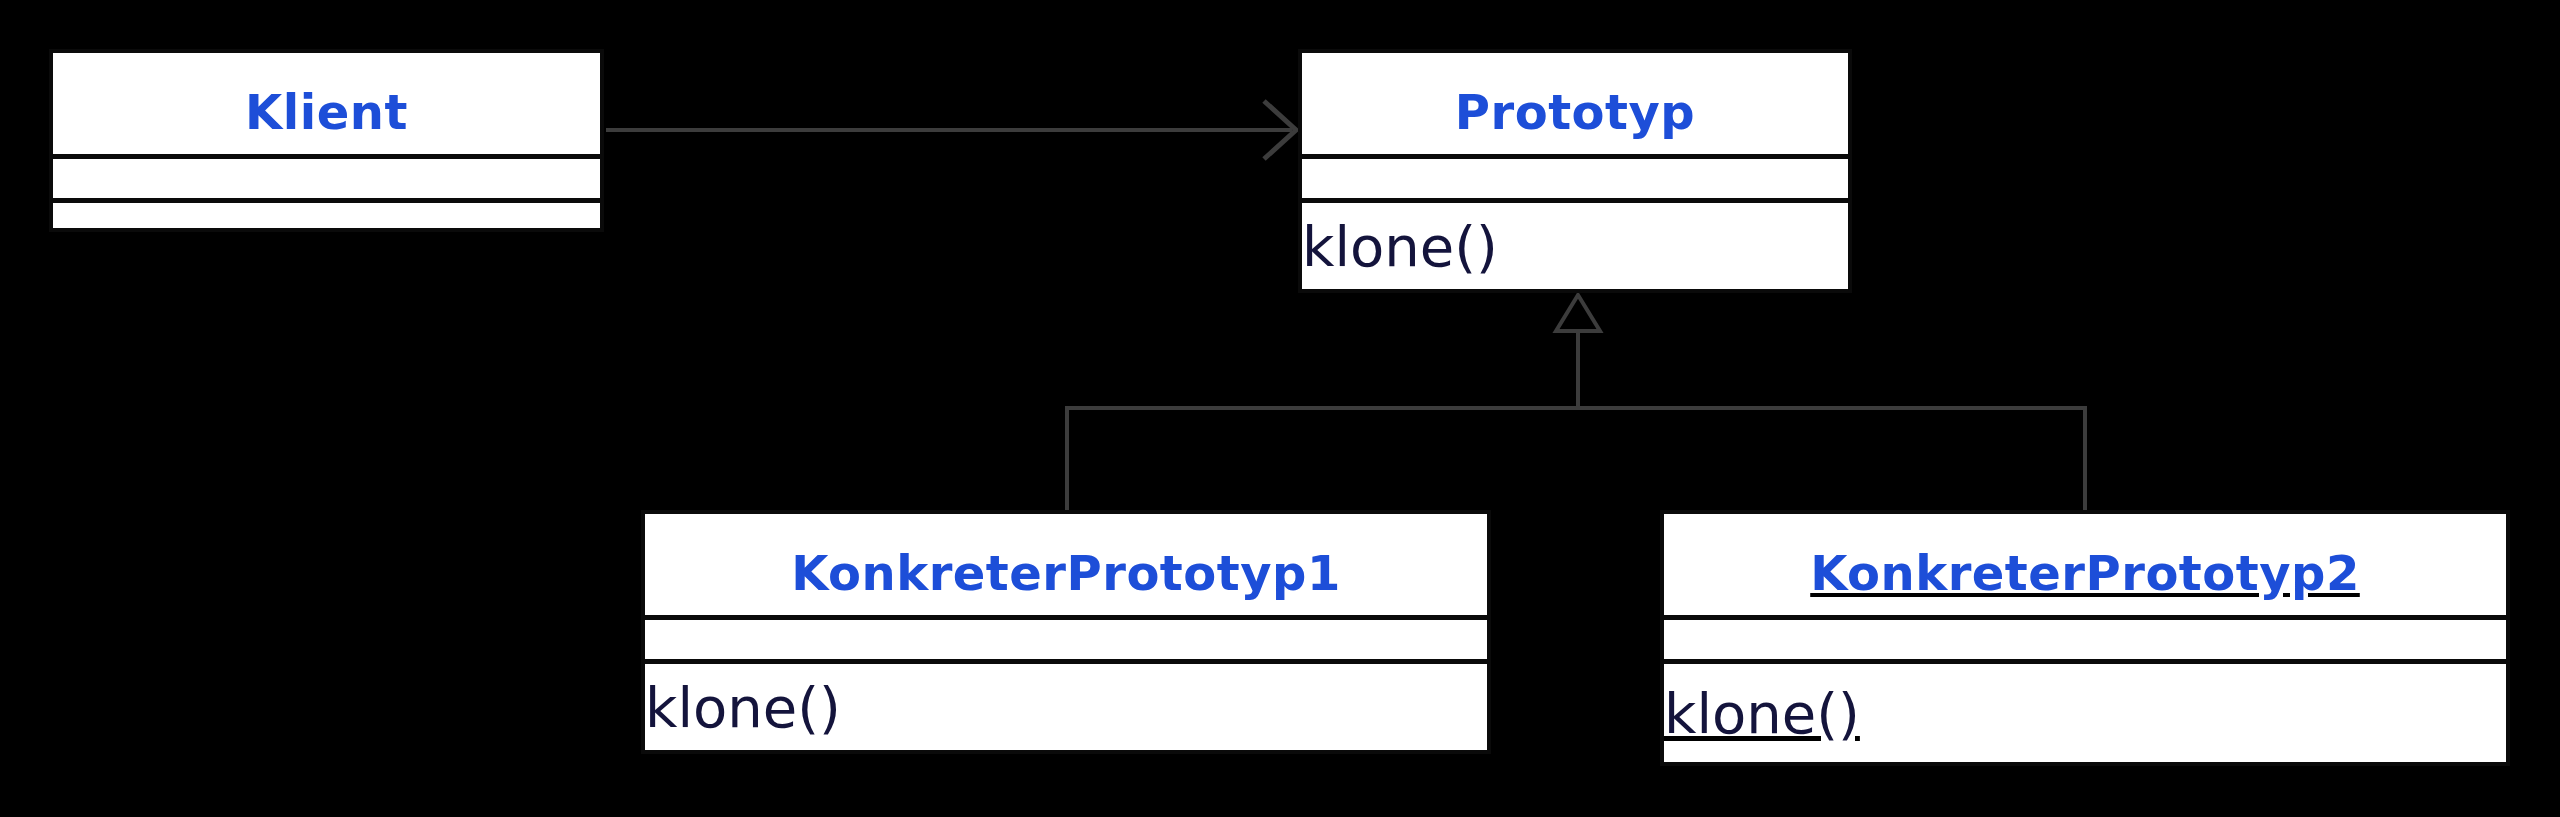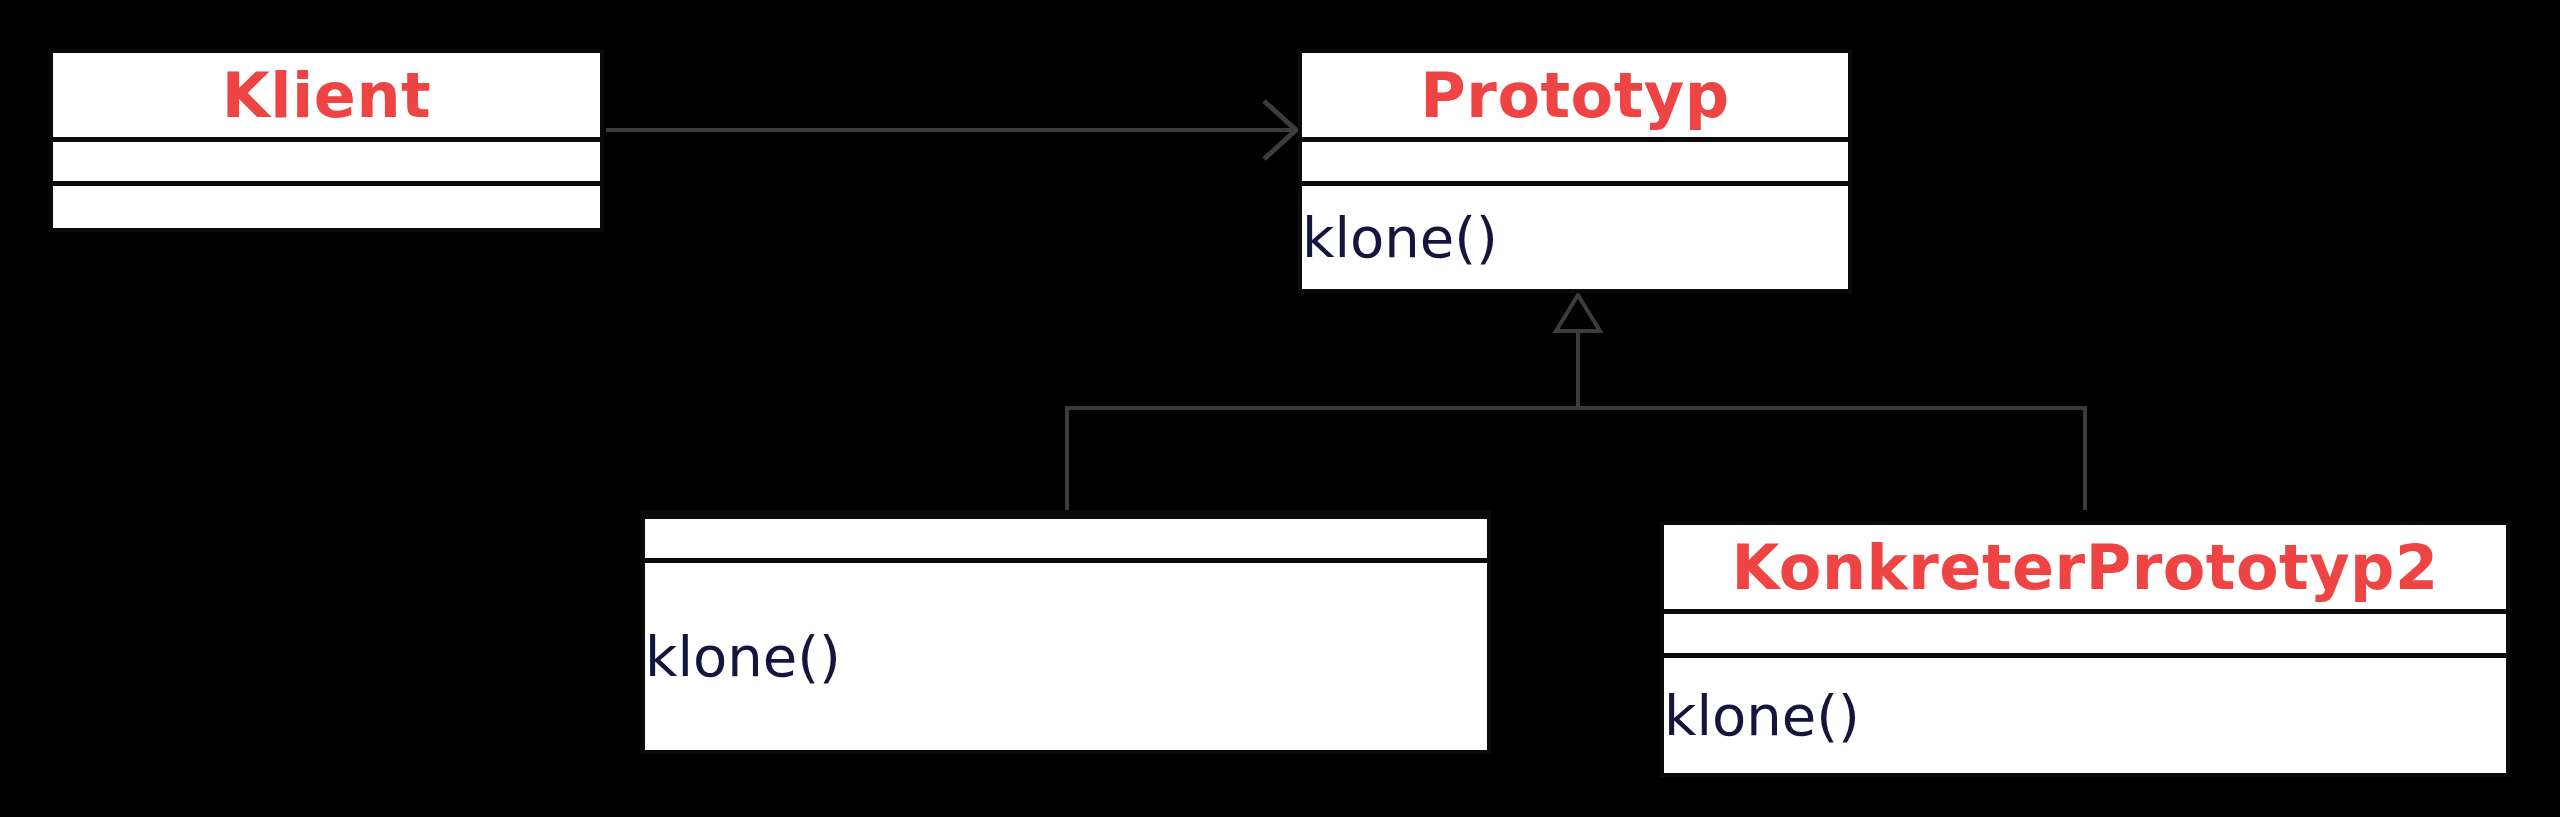--- a/index.html
+++ b/index.html
@@ -29,46 +29,47 @@
     border: 4px solid #0a0a0a;
     display: flex;
     flex-direction: column;
   }
   .c-title {
     flex: 0 0 84px;
     display: flex;
     align-items: center;
     justify-content: center;
     font-weight: bold;
-    font-size: 62px;
+    font-size: 48px;
     letter-spacing: 0.5px;
-    color: #ef4444;
+    color: #1d4ed8;
     white-space: nowrap;
     overflow: hidden;
+    margin-top: 17px;
   }
   .c-attrs {
     flex: 0 0 39px;
     border-top: 5px solid #0a0a0a;
   }
   .c-methods {
     flex: 1 1 auto;
     border-top: 5px solid #0a0a0a;
     display: flex;
     align-items: center;
     font-size: 56px;
     color: #14143c;
     white-space: nowrap;
     overflow: hidden;
   }
   .italic { }
 
   #box-klient    { left:   49px; top:  49px; width: 555px; height: 183px; }
   #box-prototyp  { left: 1298px; top:  49px; width: 554px; height: 244px; }
   #box-kp1       { left:  641px; top: 510px; width: 850px; height: 244px; }
-  #box-kp2       { left: 1660px; top: 521px; width: 850px; height: 256px; }
+  #box-kp2       { left: 1660px; top: 510px; width: 850px; height: 256px; text-decoration: underline; }
 </style>
 </head>
 <body>
 
 <div id="canvas">
 
   <svg id="connector-layer" viewBox="0 0 2560 817" xmlns="http://www.w3.org/2000/svg">
 
     <line x1="606" y1="130" x2="1292" y2="130" stroke="#3C3C3C" stroke-width="4"></line>
     <polyline points="1264,101 1296,130 1264,159" fill="none" stroke="#3C3C3C" stroke-width="5"></polyline>
@@ -86,20 +87,21 @@
 
   <div class="uml-box" id="box-prototyp">
     <div class="c-title italic">Prototyp</div>
     <div class="c-attrs"></div>
     <div class="c-methods italic">
       <span>klone()</span>
     </div>
   </div>
 
   <div class="uml-box" id="box-kp1">
+    <div class="c-title">KonkreterPrototyp1</div>
     <div class="c-attrs"></div>
     <div class="c-methods">
       <span>klone()</span>
     </div>
   </div>
 
   <div class="uml-box" id="box-kp2">
     <div class="c-title">KonkreterPrototyp2</div>
     <div class="c-attrs"></div>
     <div class="c-methods">

